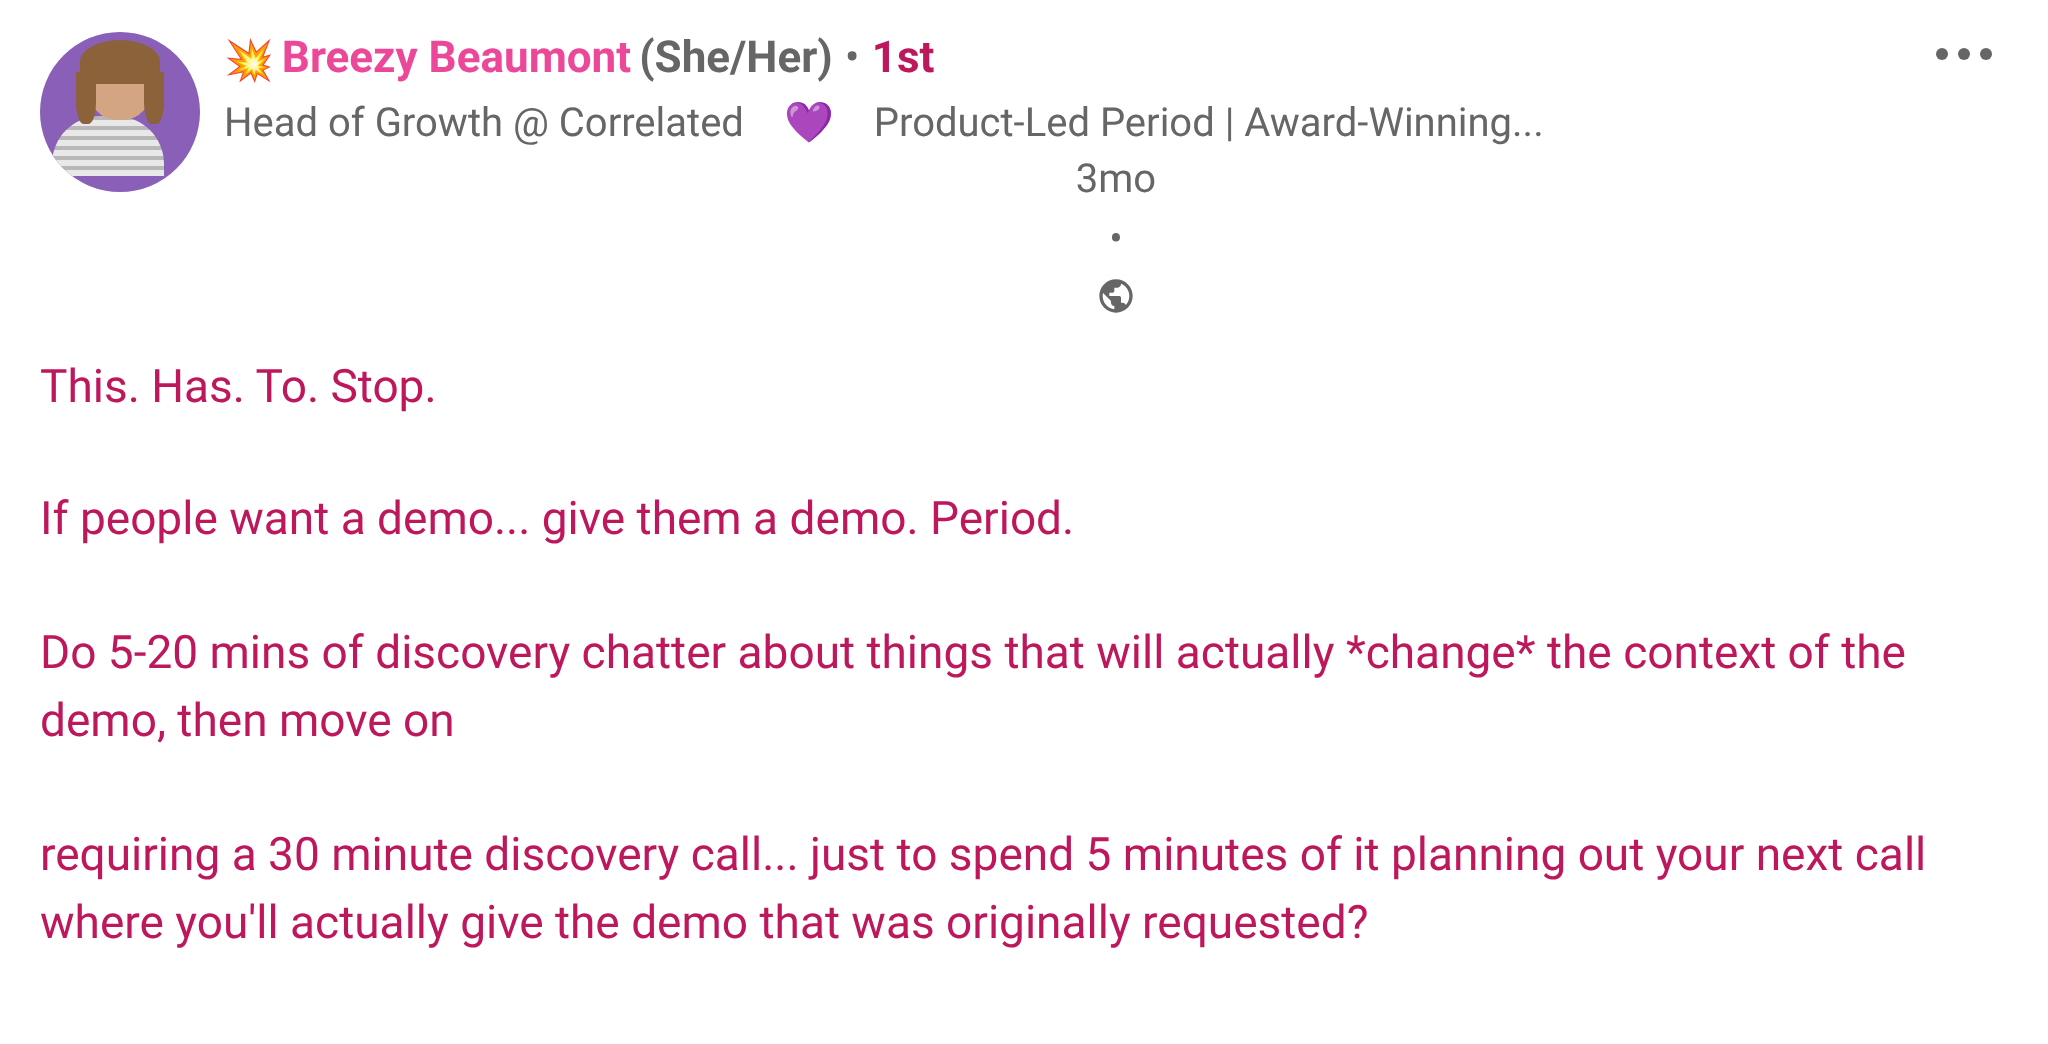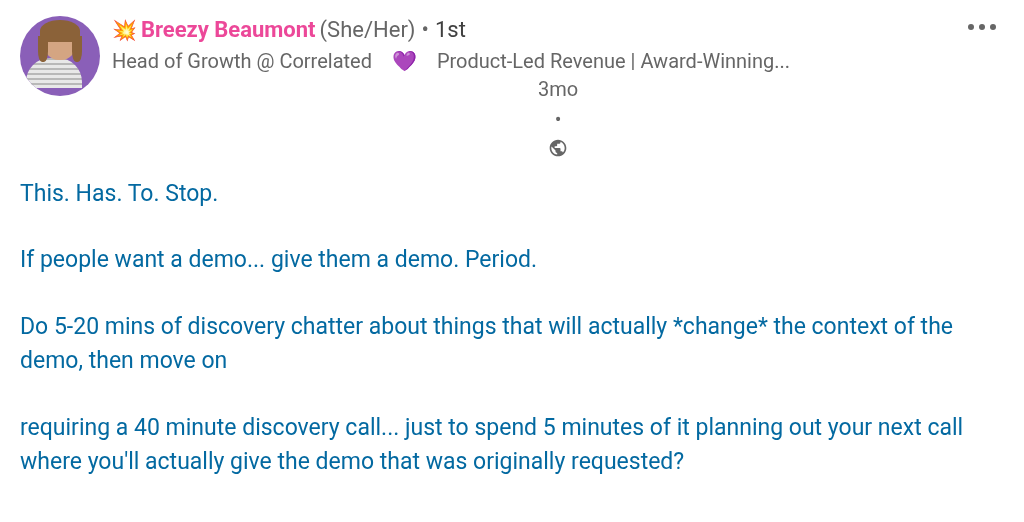--- a/index.html
+++ b/index.html
@@ -87,29 +87,29 @@
     }
     .collision-emoji {
       font-size: 20px;
     }
     .author-name {
       font-weight: 700;
       color: #ec4899;
     }
     .pronouns {
       color: #666666;
-      font-weight: 400;
+      font-weight: 700;
     }
     .separator-dot {
       color: #666666;
       margin: 0 2px;
     }
     .connection-degree {
-      color: #404040;
-      font-weight: 400;
+      color: #be185d;
+      font-weight: 700;
     }
     .headline {
       color: #666666;
       font-size: 20px;
       line-height: 1.4;
       margin-top: 2px;
       white-space: nowrap;
       overflow: hidden;
       text-overflow: ellipsis;
       display: flex;
@@ -155,21 +155,21 @@
     }
     .more-menu span {
       width: 6px;
       height: 6px;
       background: #666666;
       border-radius: 50%;
     }
     .post-body {
       font-size: 23px;
       line-height: 1.5;
-      color: #0369a1;
+      color: #be185d;
     }
     .post-body p {
       margin-bottom: 0;
     }
     .post-body .para-gap {
       height: 32px;
     }
   </style>
 </head>
 <body>
@@ -198,37 +198,37 @@
       <div class="name-line">
         <span class="collision-emoji">💥</span>
         <span class="author-name">Breezy Beaumont</span>
         <span class="pronouns">(She/Her)</span>
         <span class="separator-dot">•</span>
         <span class="connection-degree">1st</span>
       </div>
       <div class="headline">
         <span class="headline-text">Head of Growth @ Correlated</span>
         <span class="heart-emoji">💜</span>
-        <span class="headline-text">Product-Led Revenue | Award-Winning...</span>
+        <span class="headline-text">Product-Led Period | Award-Winning...</span>
       </div>
       <div class="meta-line">
         <span>3mo</span>
         <span class="separator-dot">•</span>
         <span class="visibility-icon">
           <svg viewBox="0 0 24 24">
               <path d="M12 2C6.48 2 2 6.48 2 12s4.48 10 10 10 10-4.48 10-10S17.52 2 12 2zm-1 17.93c-3.95-.49-7-3.85-7-7.93 0-.62.08-1.21.21-1.79L9 15v1c0 1.1.9 2 2 2v1.93zm6.9-2.54c-.26-.81-1-1.39-1.9-1.39h-1v-3c0-.55-.45-1-1-1H8v-2h2c.55 0 1-.45 1-1V7h2c1.1 0 2-.9 2-2v-.41c2.93 1.19 5 4.06 5 7.41 0 2.08-.8 3.97-2.1 5.39z"></path>
             </svg>
         </span>
       </div>
     </div>
   </div>
 
   <div class="post-body">
     <p>This. Has. To. Stop.</p>
     <div class="para-gap"></div>
     <p>If people want a demo... give them a demo. Period.</p>
     <div class="para-gap"></div>
     <p>Do 5-20 mins of discovery chatter about things that will actually *change* the context of the demo, then move on</p>
     <div class="para-gap"></div>
-    <p>requiring a 40 minute discovery call... just to spend 5 minutes of it planning out your next call where you'll actually give the demo that was originally requested?</p>
+    <p>requiring a 30 minute discovery call... just to spend 5 minutes of it planning out your next call where you'll actually give the demo that was originally requested?</p>
   </div>
 
 </div>
 
 </body></html>

